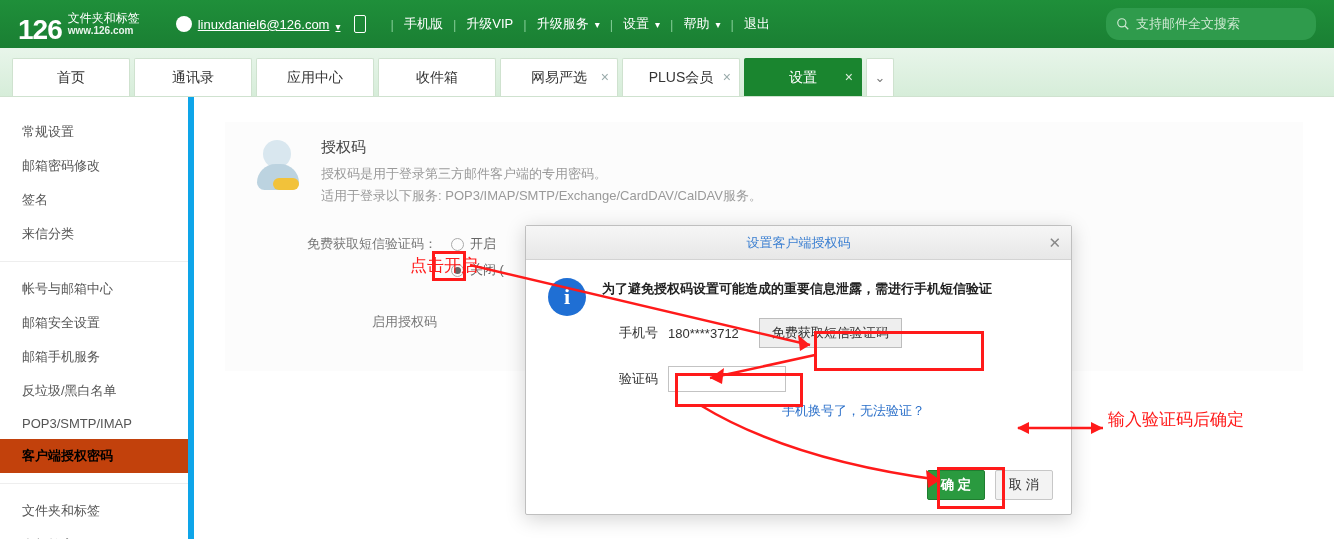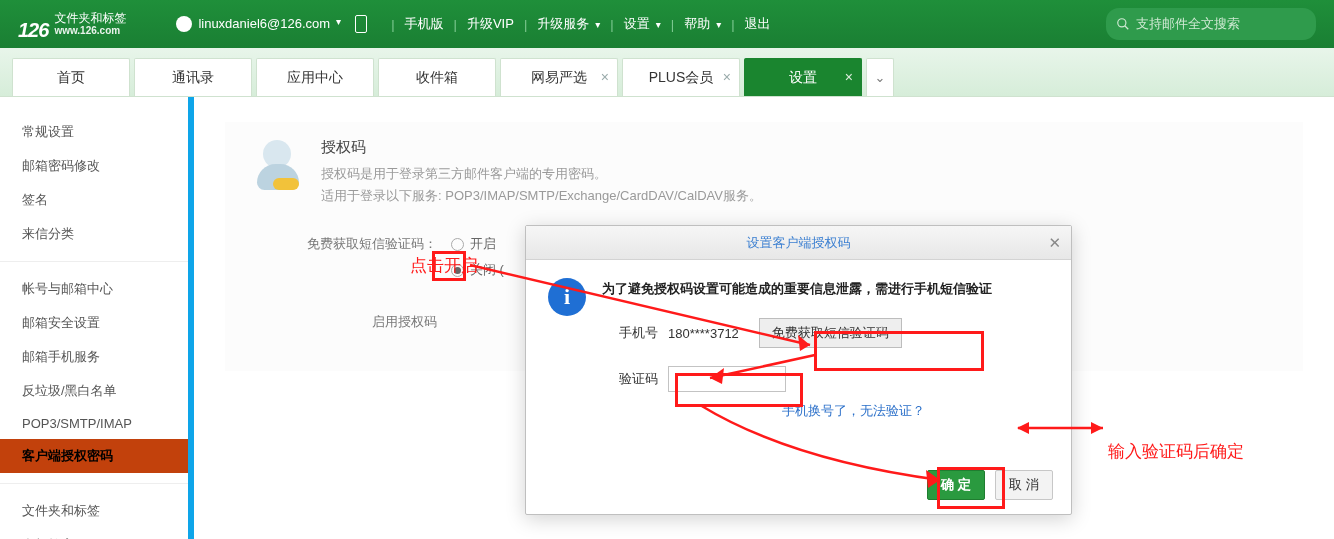--- a/index.html
+++ b/index.html
@@ -1,23 +1,23 @@
 <!DOCTYPE html>
 <html><head>
 <meta charset="utf-8">
 <style>
   * { box-sizing: border-box; margin: 0; padding: 0; }
   body { font-family: "Microsoft YaHei", Arial, sans-serif; font-size: 13px; color: #333; background: #fff; width: 1334px; height: 539px; overflow: hidden; position: relative; }
 
   
   .topbar { height: 48px; background: linear-gradient(#1f8f3a,#1a7f33); display: flex; align-items: center; color: #fff; padding: 0 18px; }
-  .logo { font-size: 20px; font-weight: bold; font-style: italic; letter-spacing: -1px; margin-right: 6px; margin-top: 12px; }
+  .logo { font-size: 28px; font-weight: bold; letter-spacing: -1px; margin-right: 6px; margin-top: 12px; }
   .logo-sub { font-size: 12px; line-height: 1.1; }
   .logo-sub .d { font-size: 10px; opacity: .9; font-weight: bold; }
-  .account-chunk { margin-left: 50px; display: flex; align-items: flex-start; cursor: pointer; }
+  .account-chunk { margin-left: 36px; display: flex; align-items: flex-end; cursor: pointer; text-decoration: underline; }
   .account-chunk .ava { width: 16px; height: 16px; border-radius: 50%; background: #fff; margin-right: 6px; display:inline-block; }
   .chev { margin-left: 6px; font-size: 10px; }
   .topmenu { display: flex; align-items: center; margin-left: 14px; }
   .topmenu .sep { color: #7fc992; margin: 0 10px; }
   .topmenu a { color: #fff; text-decoration: none; cursor: pointer; }
   .spacer { flex: 1; }
   .searchbox { width: 210px; height: 26px; background: #2f9b4c; border-radius: 13px; display: flex; align-items: center; padding: 16px 10px; color: #cfe9d3; }
   .searchbox svg { margin-right: 6px; }
 
   
@@ -219,21 +219,21 @@
       <a class="helplink">手机换号了，无法验证？</a>
     </div>
   </div>
   <div class="modal-footer">
     <button class="btn-ok">确 定</button>
     <button class="btn-cancel">取 消</button>
   </div>
 </div>
 
 <div class="anno" style="left:410px; top:214px;margin-top:40px;">点击开启</div>
-<div class="anno" style="left:1108px; top:440px;">输入验证码后确定</div>
+<div class="anno" style="left:1108px; top:408px;">输入验证码后确定</div>
 
 <div class="redbox" style="left:432px; top:251px; width:34px; height:30px;"></div>
 <div class="redbox" style="left:814px; top:331px; width:170px; height:40px;"></div>
 <div class="redbox" style="left:675px; top:373px; width:128px; height:34px;"></div>
 <div class="redbox" style="left:937px; top:467px; width:68px; height:42px;"></div>
 
 <svg class="arrow" style="left:460px; top:255px;" width="370" height="110">
   <path d="M10,10 L350,90"></path>
     <polygon points="350,90 338,80 340,96"></polygon>
 </svg>

